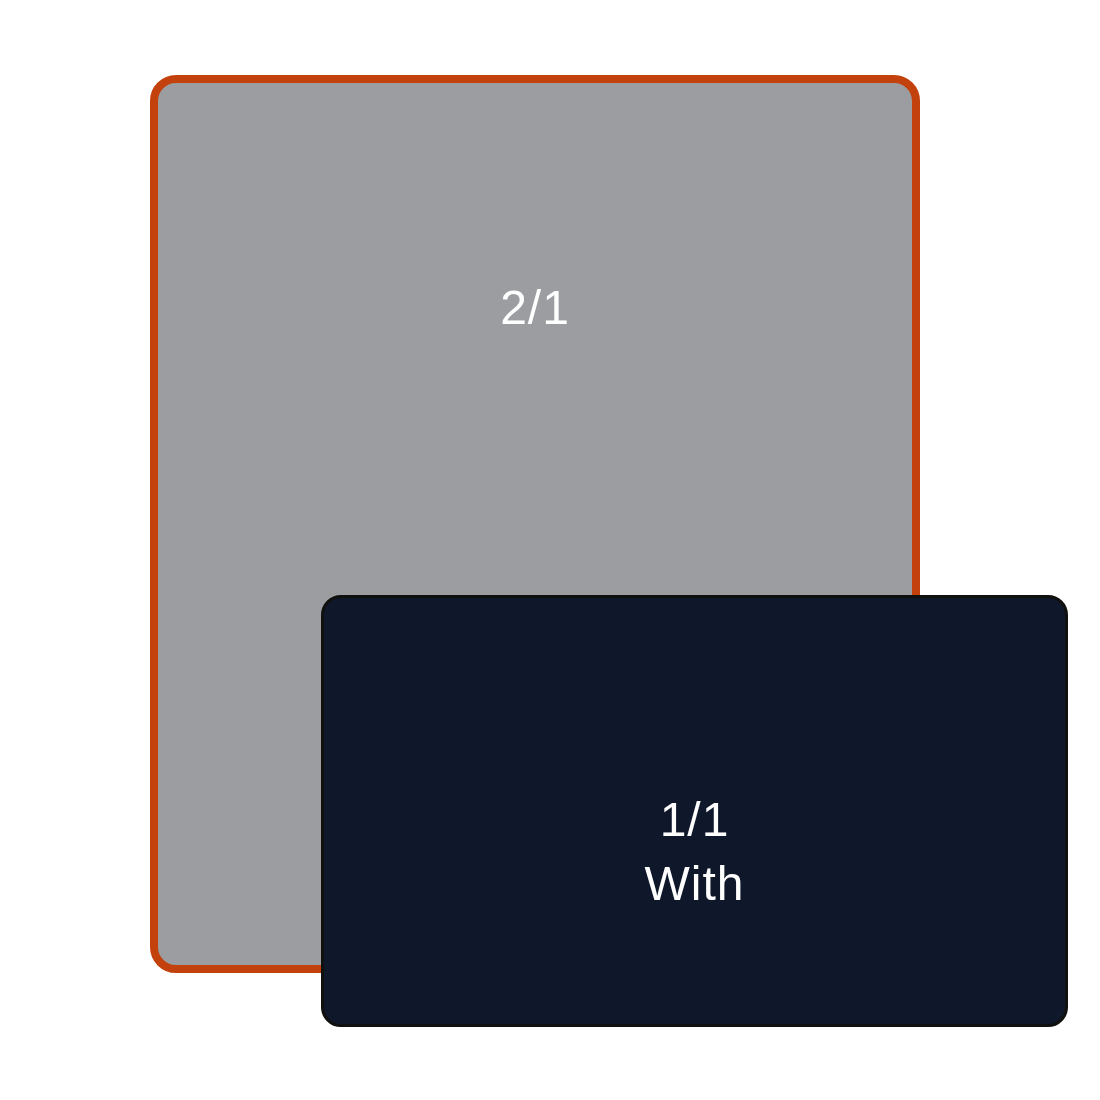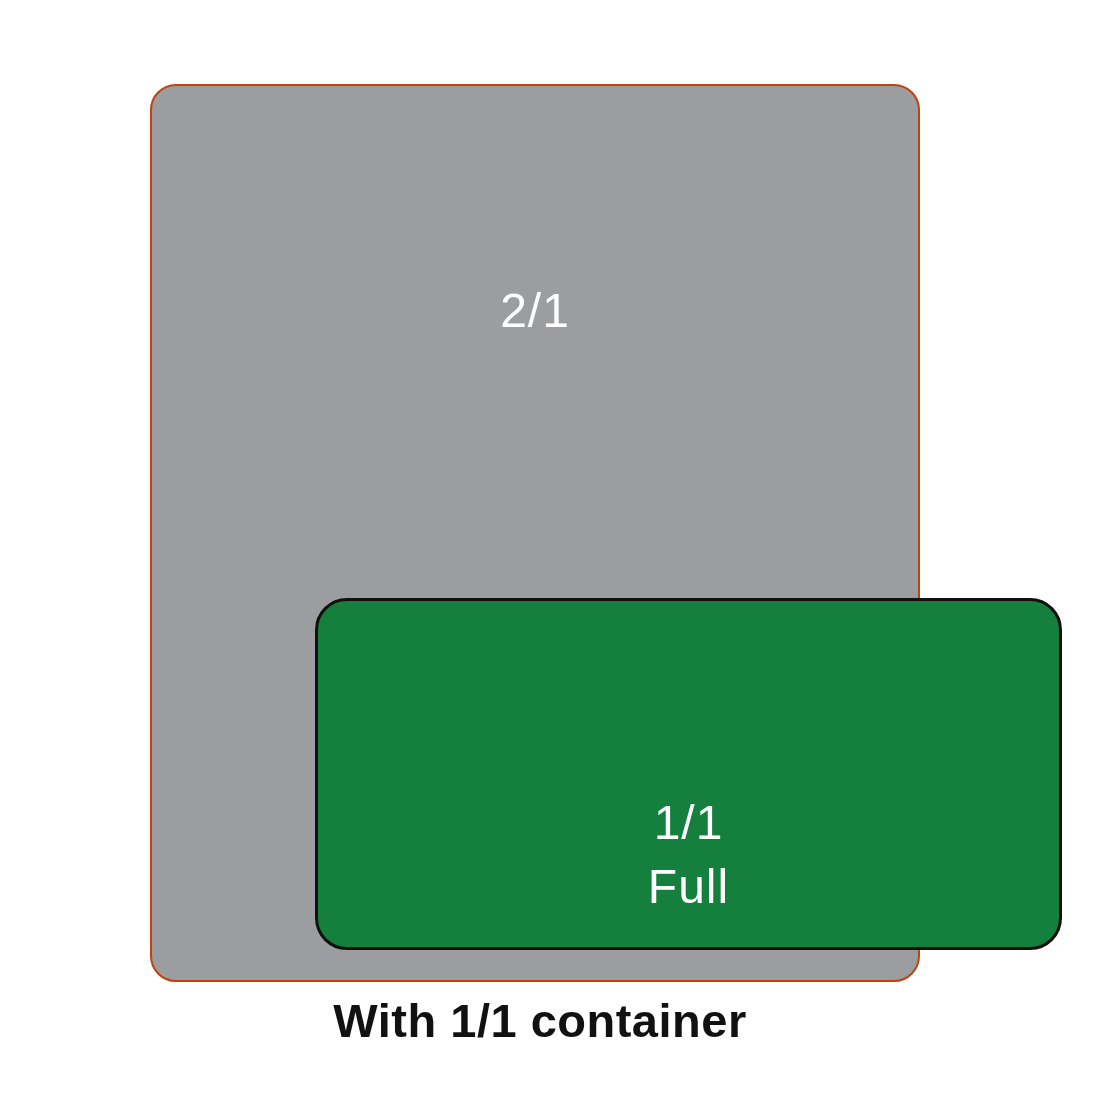--- a/index.html
+++ b/index.html
@@ -11,25 +11,25 @@
   .canvas {
     position: relative;
     width: 1100px;
     height: 1100px;
     background: #ffffff;
     overflow: hidden;
   }
   .pan-double {
     position: absolute;
     left: 150px;
-    top: 84px;
+    top: 75px;
     width: 770px;
     height: 898px;
     background: #9b9da0;
-    border: 2px solid #c2410c;
+    border: 8px solid #c2410c;
     border-radius: 26px;
     box-sizing: border-box;
     padding-left: 48px;
   }
   .pan-double .label-block {
     position: absolute;
     left: 0;
     top: 190px;
     width: 100%;
     text-align: center;
@@ -37,24 +37,24 @@
     font-size: 48px;
     line-height: 70px;
     font-weight: 400;
     letter-spacing: 1px;
   }
   .pan-full {
     position: absolute;
     left: 163px;
     top: 512px;
     width: 747px;
-    height: 352px;
-    background: #15803d;
+    height: 432px;
+    background: #0f172a;
     border: 3px solid #10110f;
-    border-radius: 32px;
+    border-radius: 20px;
     box-sizing: border-box;
     display: flex;
     align-items: center;
     justify-content: center;
   }
   .pan-full .label-block {
     text-align: center;
     color: #ffffff;
     font-size: 48px;
     line-height: 64px;
@@ -79,20 +79,19 @@
 <div class="canvas">
 
   <div class="pan-double">
     <div class="label-block">
       <div>2/1</div>
     </div>
 
     <div class="pan-full">
       <div class="label-block">
         <div>1/1</div>
-        <div>Full</div>
+        <div>With</div>
       </div>
     </div>
   </div>
 
-  <div class="caption">With 1/1 container</div>
 
 </div>
 
 </body></html>

